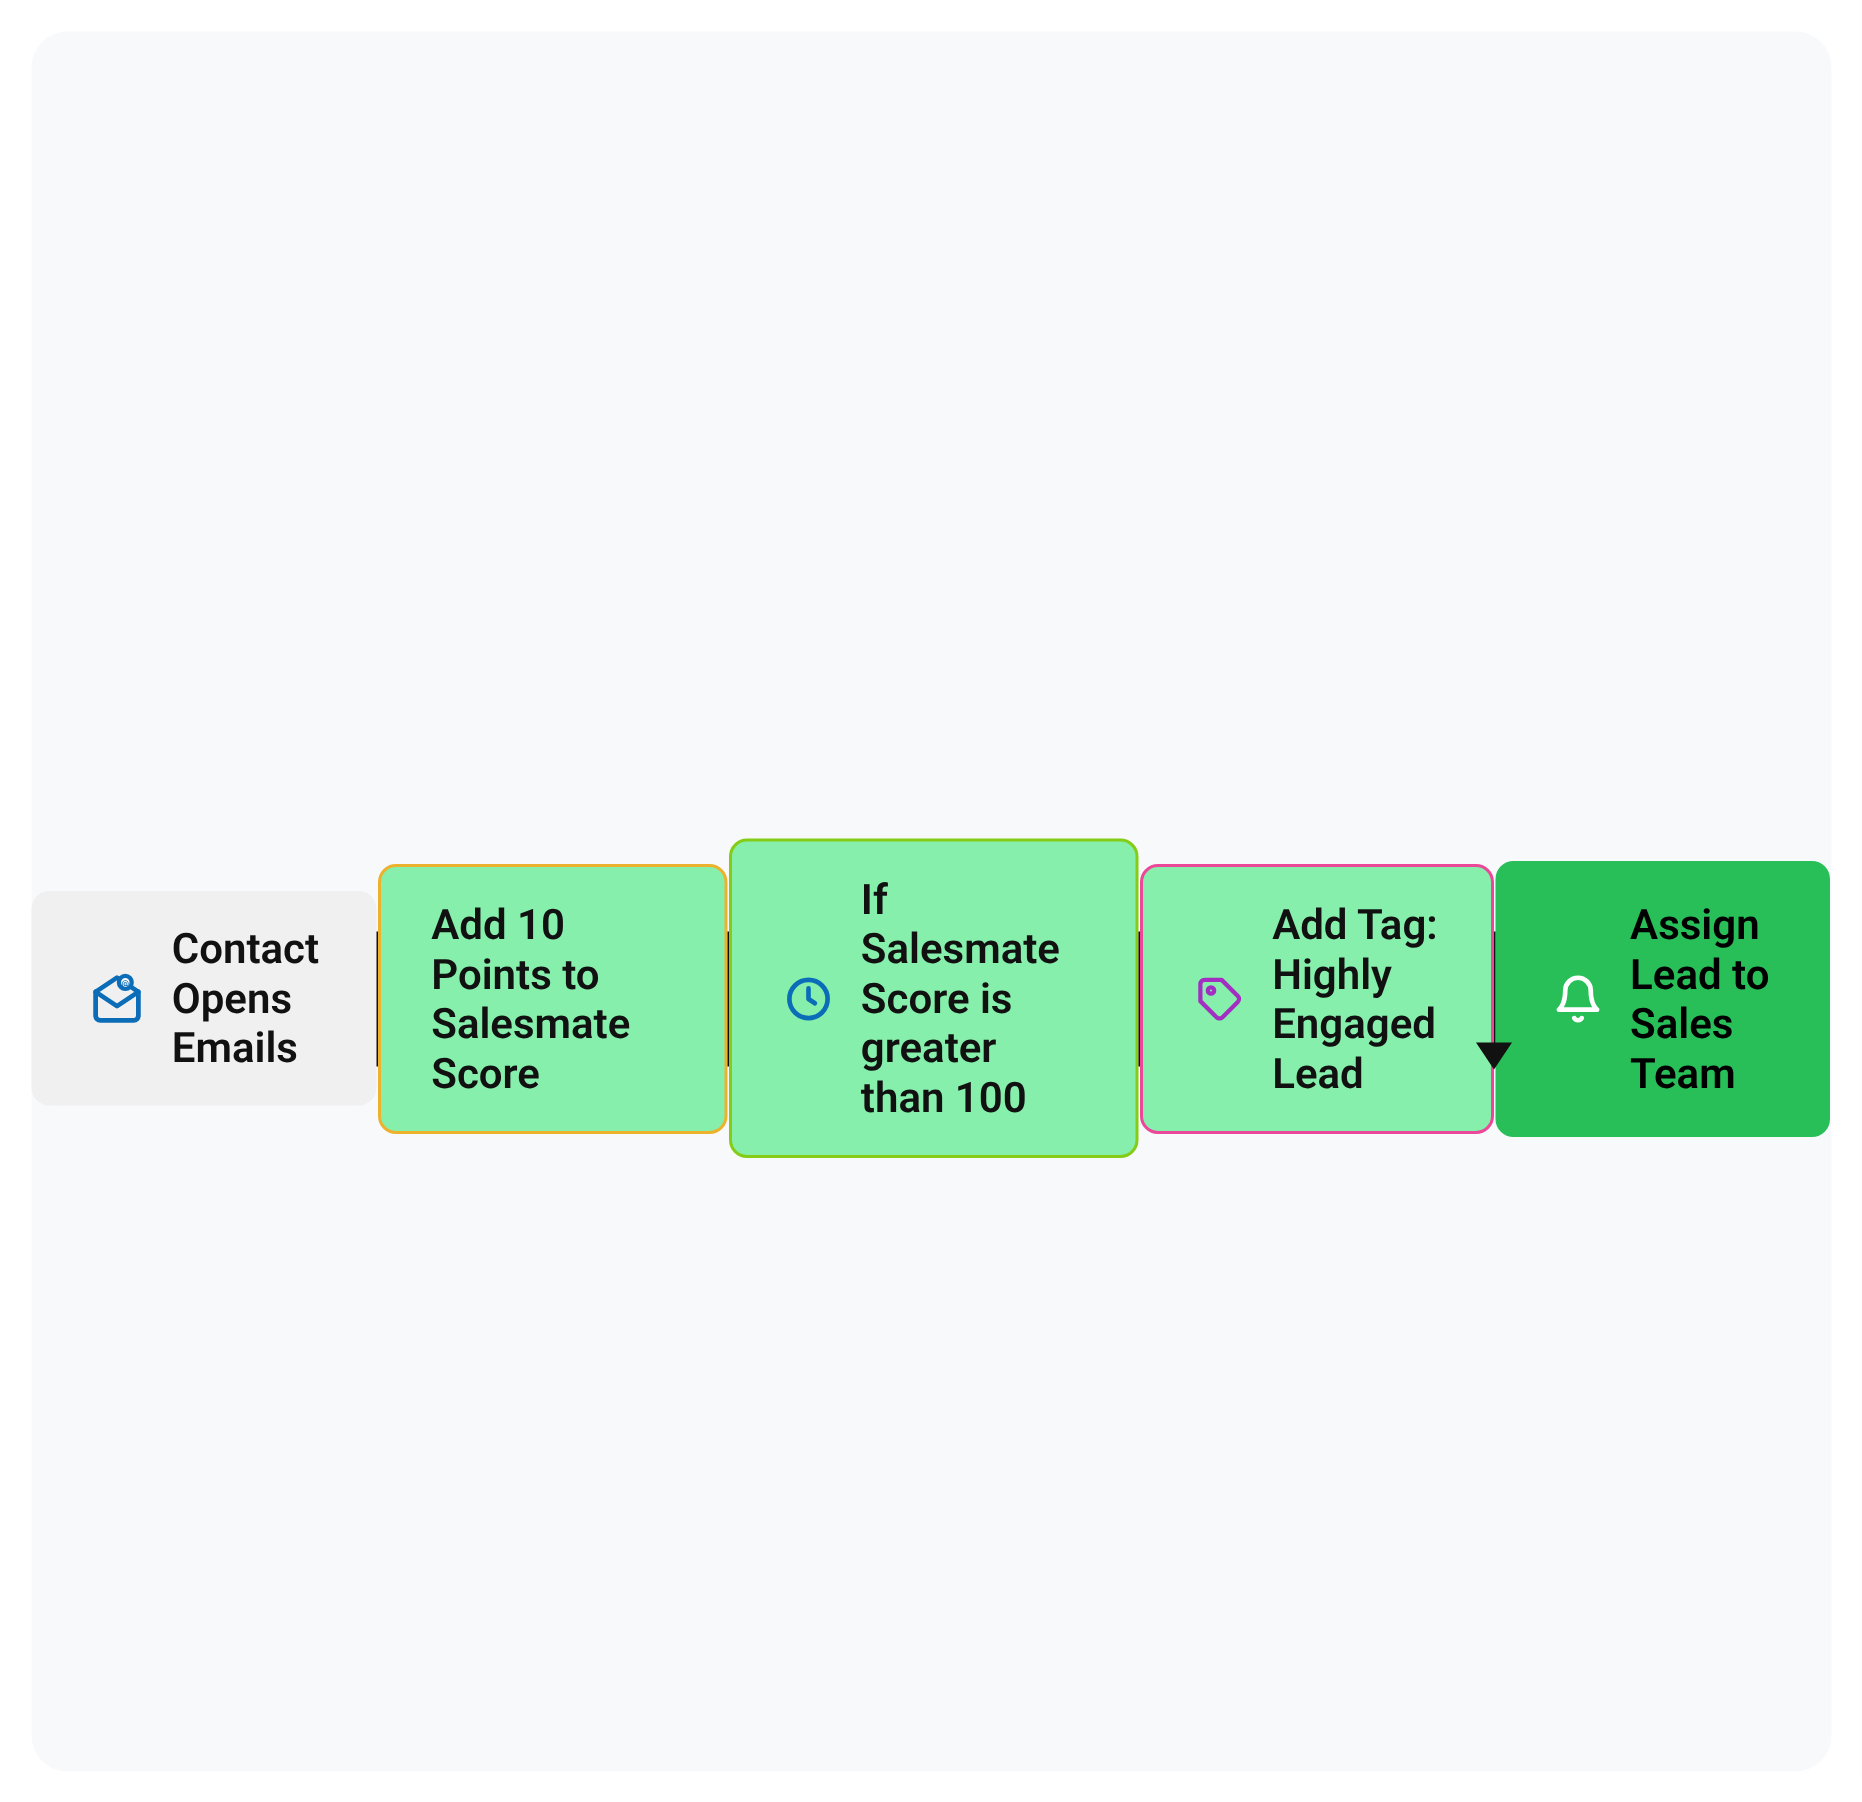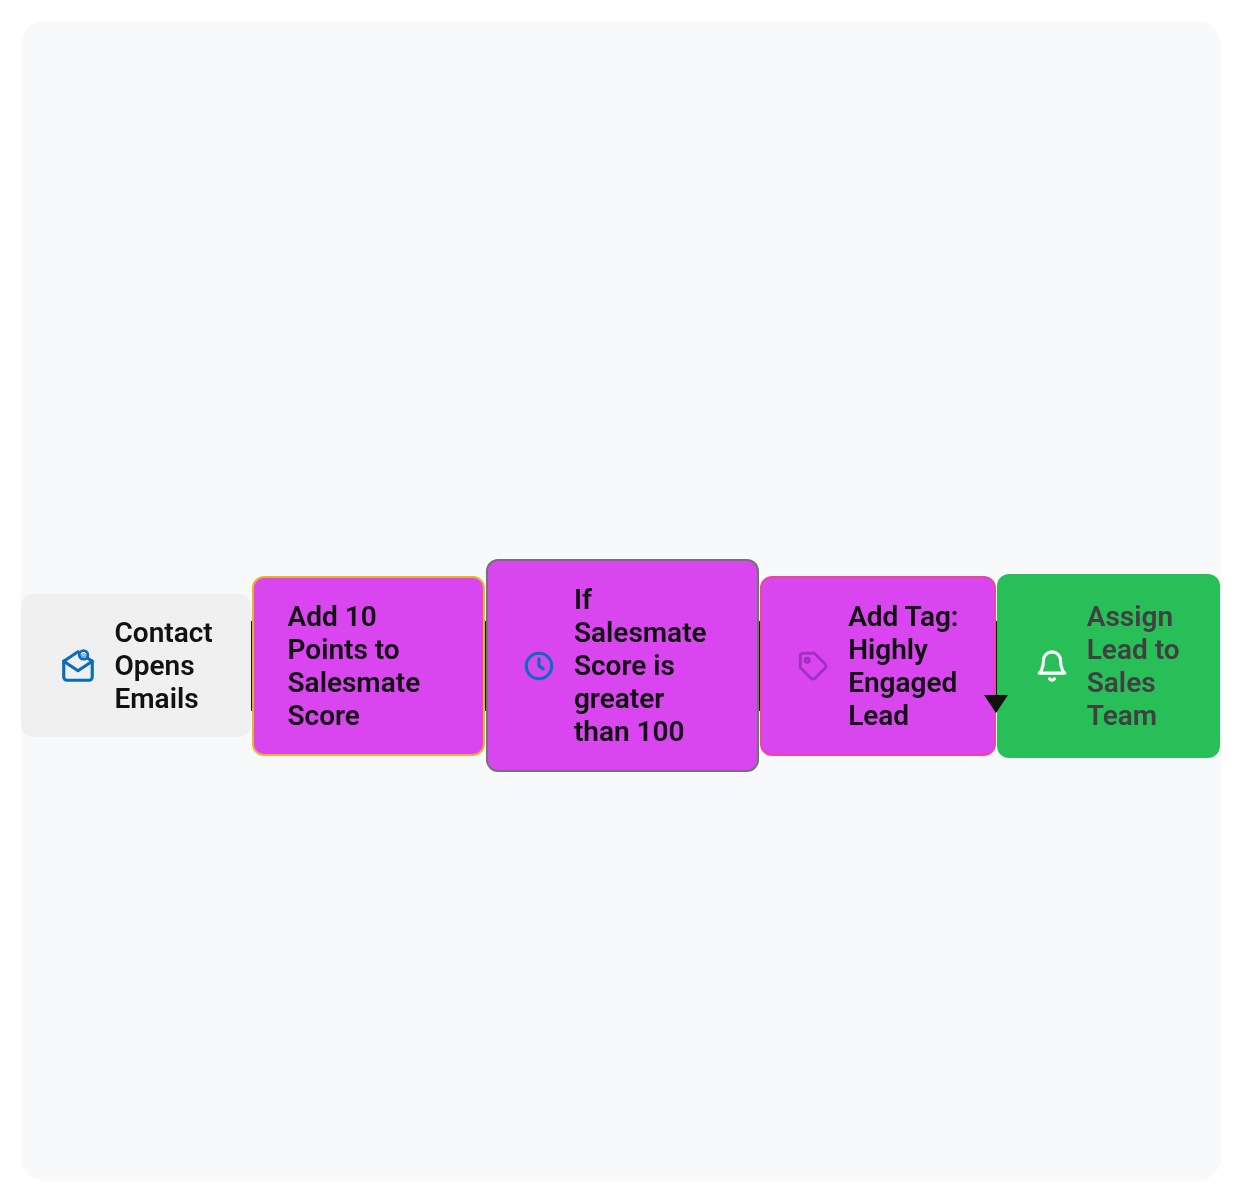--- a/index.html
+++ b/index.html
@@ -29,44 +29,44 @@
     .node {
       display: flex;
       align-items: center;
       justify-content: center;
       gap: 18px;
       padding: 22px 34px;
       border-radius: 12px;
       font-size: 28px;
       font-weight: 600;
       color: #111111;
-      background: #d946ef;
+      background: #86efac;
     }
     .node.trigger {
       background: #f0f0f1;
       border: none;
       padding: 22px 38px;
     }
     .node.yellow {
       border: 2px solid #ecb22e;
     }
     .node.blue {
-      border: 2px solid #737373;
+      border: 2px solid #84cc16;
     }
     .node.purple {
       border: 2px solid #ec4899;
     }
     .node.green {
       background: #28bf58;
       color: #ffffff;
       border: none;
       padding: 26px 38px;
     }
     .node.green .label {
-      color: #404040;
+      color: #000000;
     }
     .connector {
       width: 2px;
       background: #111111;
       height: 90px;
     }
     .connector.arrow {
       position: relative;
     }
     .connector.arrow::after {

